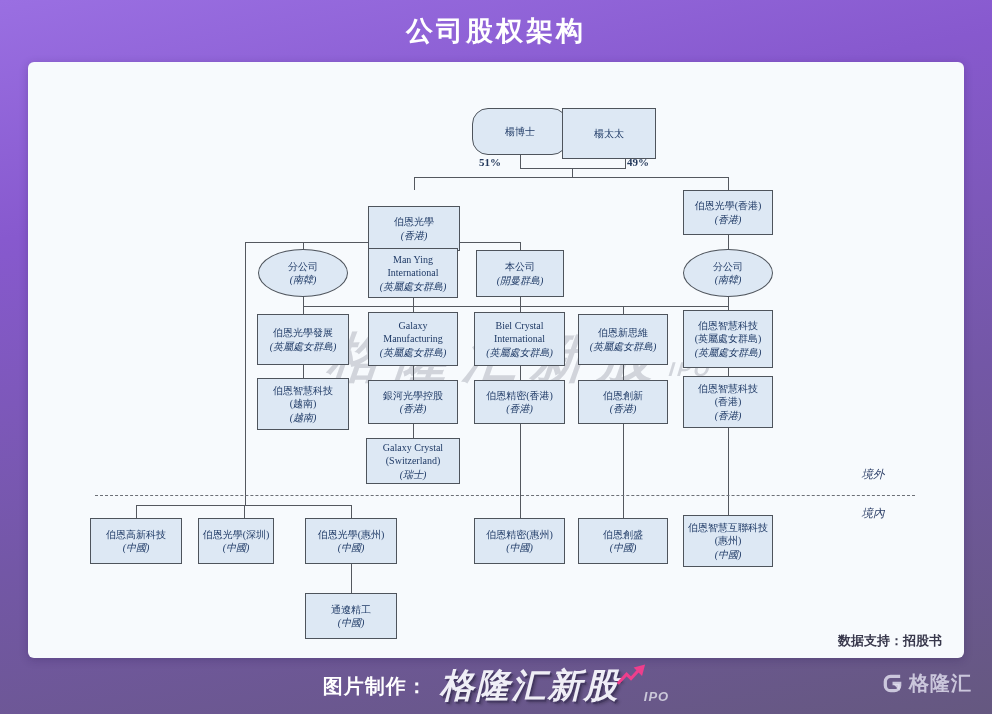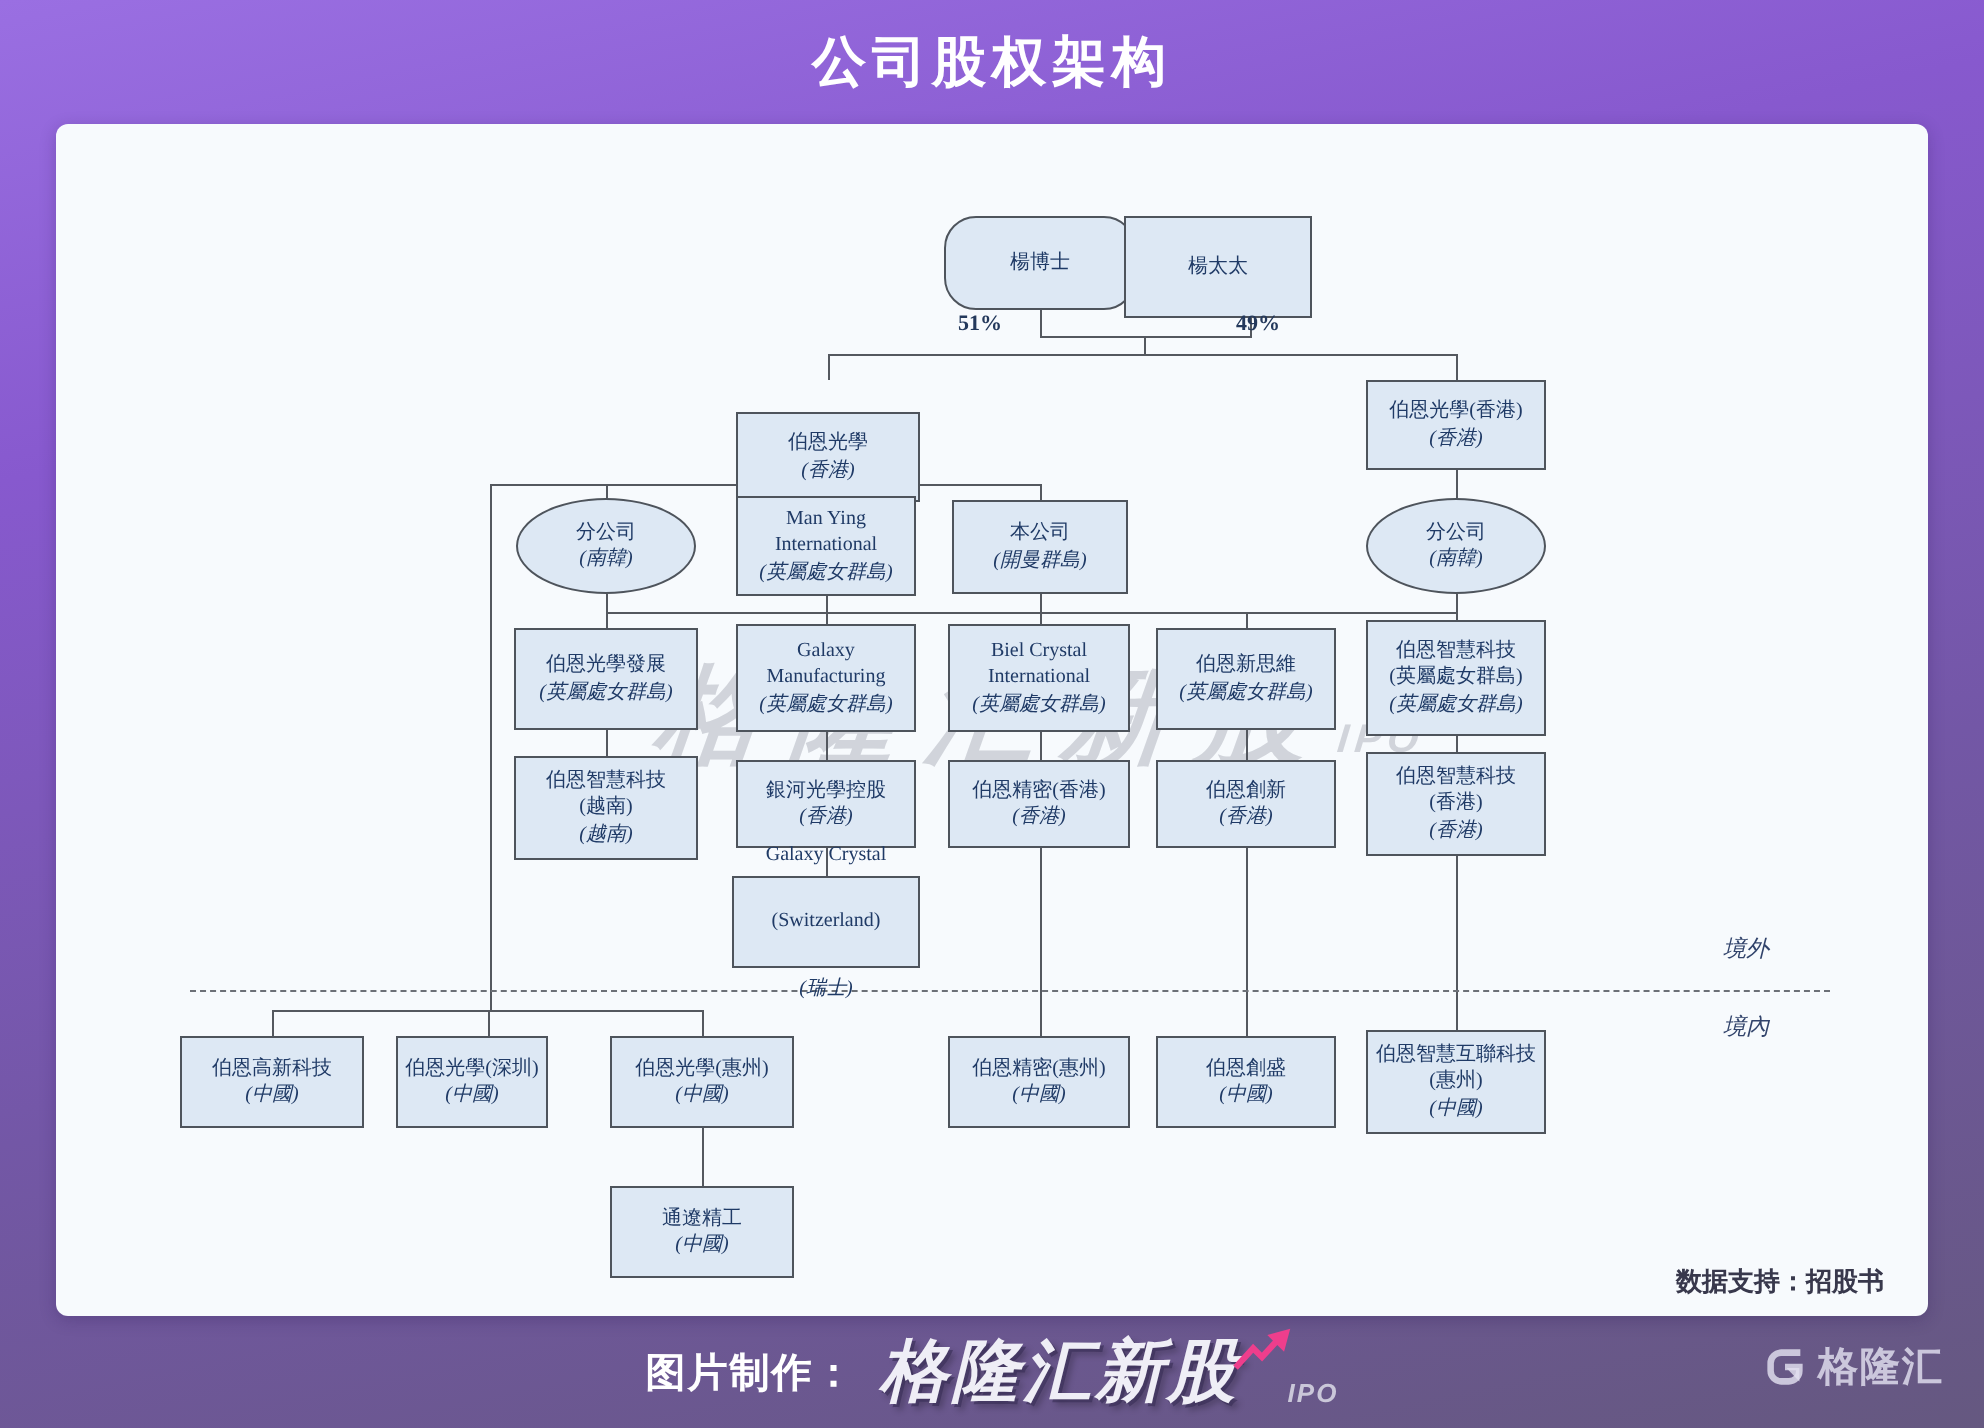--- a/index.html
+++ b/index.html
@@ -153,21 +153,21 @@
       </div>
       <div class="node" style="left: 550px; top: 318px; width: 90px; height: 44px;">
         <div class="nl">伯恩創新</div>
         <div class="nl it">(香港)</div>
       </div>
       <div class="node" style="left: 655px; top: 314px; width: 90px; height: 52px;">
         <div class="nl">伯恩智慧科技</div>
         <div class="nl">(香港)</div>
         <div class="nl it">(香港)</div>
       </div>
-      <div class="node" style="left: 338px; top: 376px; width: 94px; height: 46px; gap: 20px;">
+      <div class="node" style="left: 338px; top: 376px; width: 94px; height: 46px;">
         <div class="nl">Galaxy Crystal</div>
         <div class="nl">(Switzerland)</div>
         <div class="nl it">(瑞士)</div>
       </div>
       <div class="node" style="left: 62px; top: 456px; width: 92px; height: 46px;">
         <div class="nl">伯恩高新科技</div>
         <div class="nl it">(中國)</div>
       </div>
       <div class="node" style="left: 170px; top: 456px; width: 76px; height: 46px;">
         <div class="nl">伯恩光學(深圳)</div>
@@ -188,21 +188,21 @@
       <div class="node" style="left: 655px; top: 453px; width: 90px; height: 52px;">
         <div class="nl">伯恩智慧互聯科技</div>
         <div class="nl">(惠州)</div>
         <div class="nl it">(中國)</div>
       </div>
       <div class="node" style="left: 277px; top: 531px; width: 92px; height: 46px;">
         <div class="nl">通遼精工</div>
         <div class="nl it">(中國)</div>
       </div>
       <div class="pct" style="left: 440px; top: 94px; width: 44px;">51%</div>
-      <div class="pct" style="left: 568px; top: 94px; width: 44px; text-align: right;">49%</div>
+      <div class="pct" style="left: 588px; top: 94px; width: 44px;">49%</div>
     </div>
 
   <div class="divider" style="left: 67px; top: 433px; width: 820px;"></div>
   <div class="region" style="left:815px;top:405px">境外</div>
   <div class="region" style="left:815px;top:444px">境內</div>
 
   <div class="support">数据支持：招股书</div>
 </div>
 
 <div class="footer">

